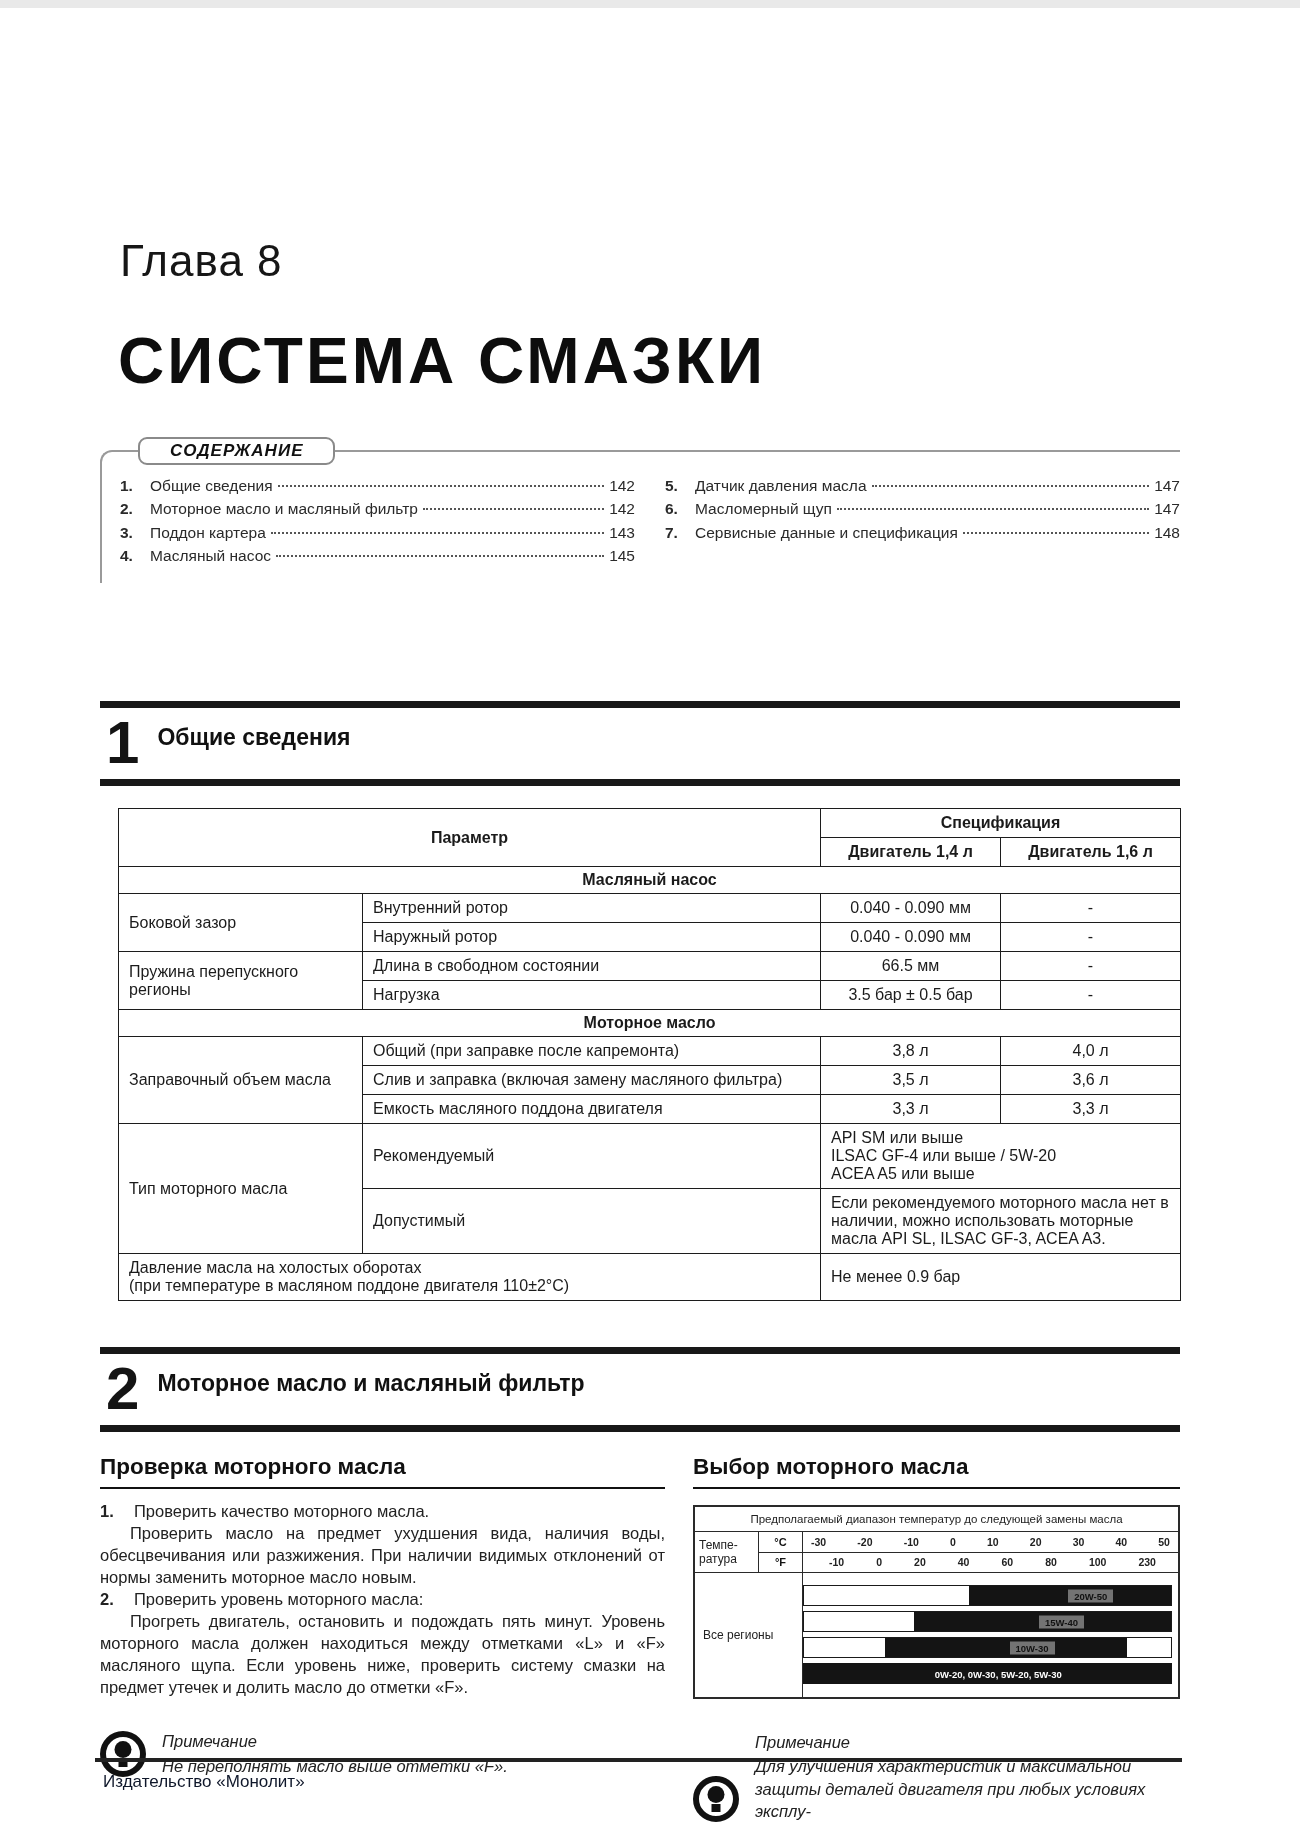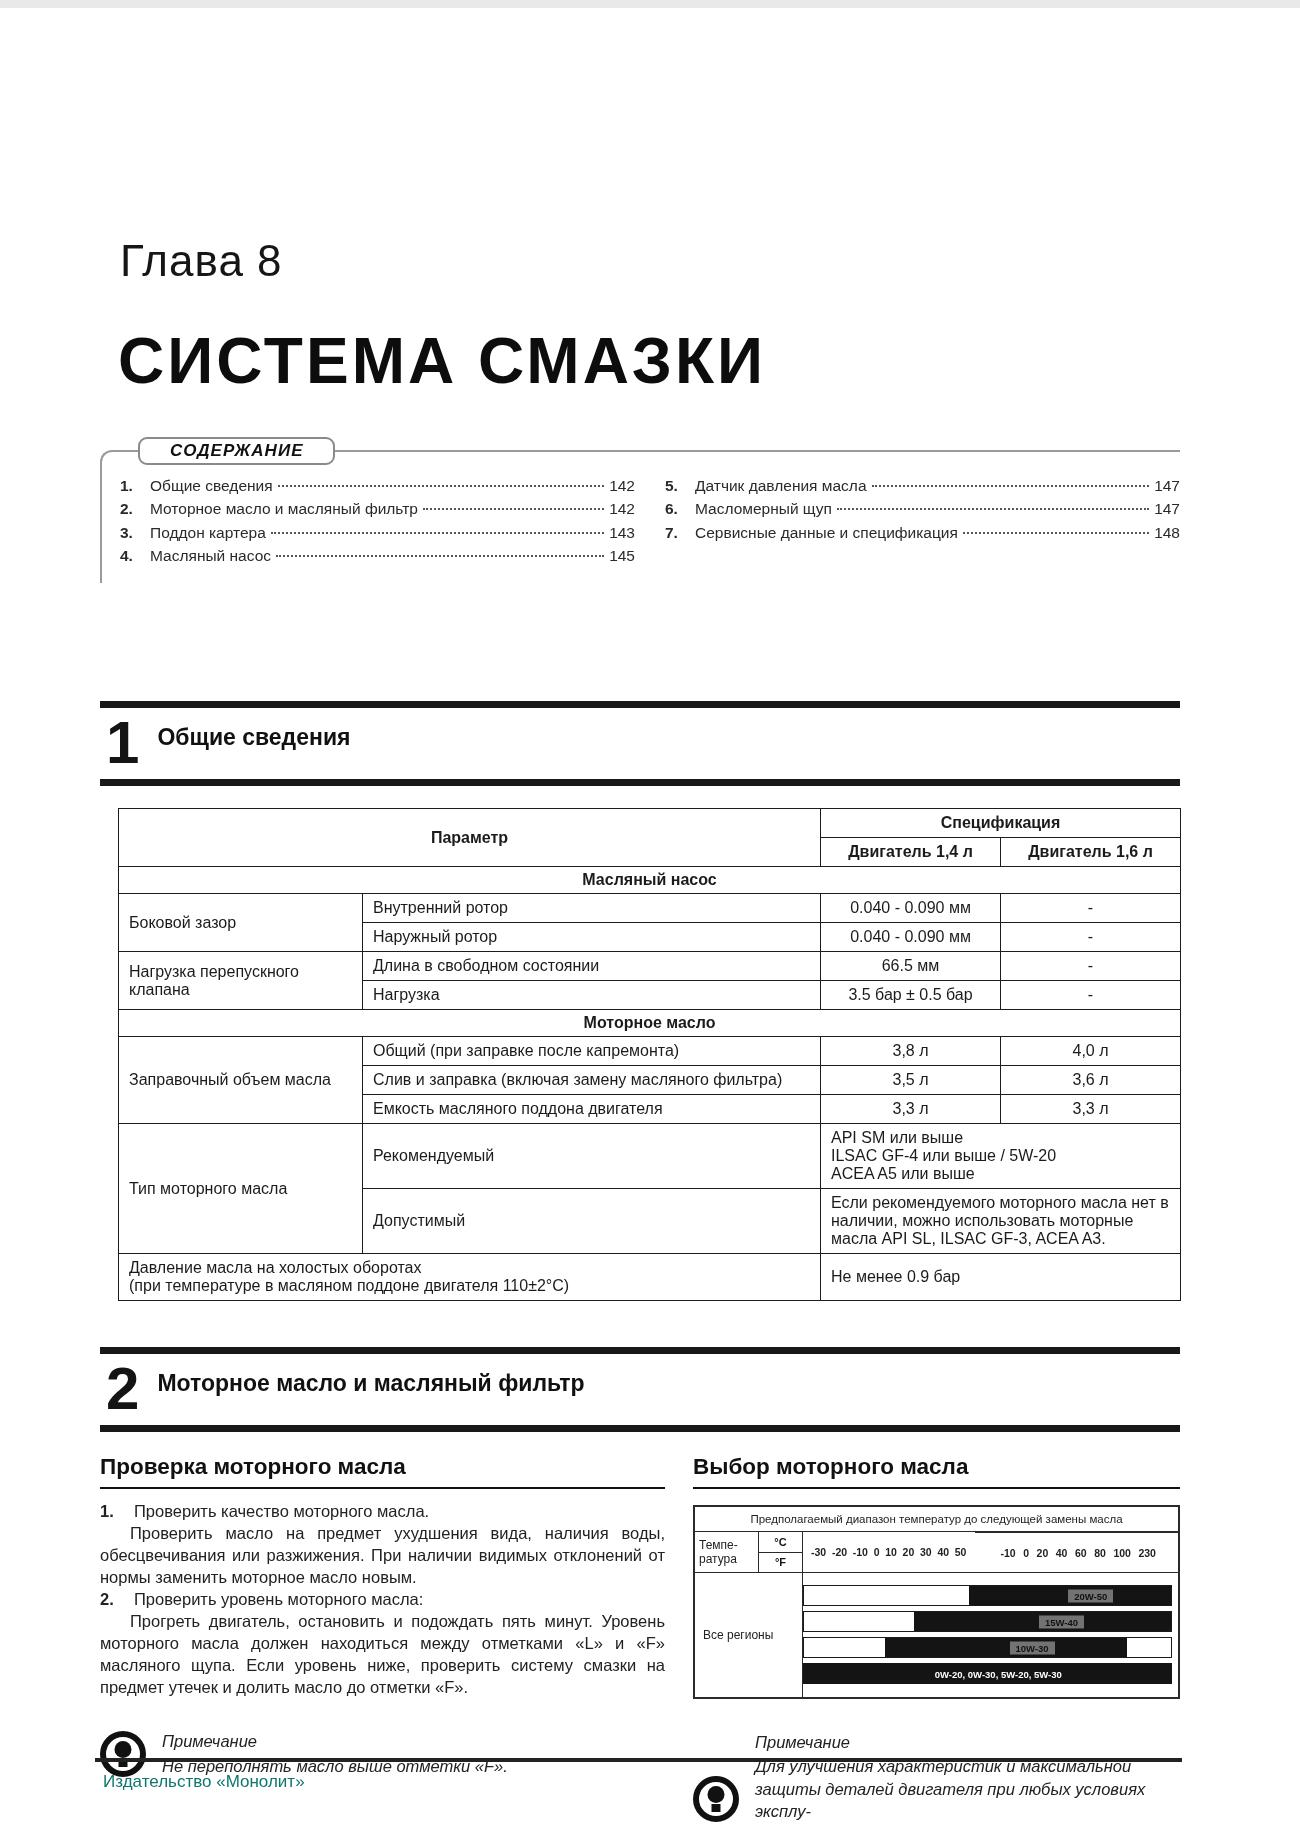--- a/index.html
+++ b/index.html
@@ -62,38 +62,38 @@
   .note-title { margin-bottom:2px; }
 
   
   .chart { border:2px solid #2a2a2a; margin-top:16px; background:#fff; }
   .chart-title { border-bottom:1.6px solid #2a2a2a; text-align:center; font-size:11.5px; padding:6px 4px; color:#222; }
   .temp-block { display:flex; border-bottom:1.6px solid #2a2a2a; }
   .temp-label { width:64px; border-right:1.6px solid #2a2a2a; font-size:12px; padding:6px 4px; white-space:pre-line; color:#222; display:flex; align-items:center; }
   .unit-col { width:44px; border-right:1.6px solid #2a2a2a; display:flex; flex-direction:column; }
   .unit { flex:1; display:flex; align-items:center; justify-content:center; font-size:11px; font-weight:bold; }
   .unit + .unit { border-top:1.4px solid #2a2a2a; }
-  .scale-col { flex:1; display:flex; flex-direction:row;text-align:center; }
+  .scale-col { flex:1; display:flex; flex-direction:column;text-align:center; }
   .scale-row { flex:1; display:flex; justify-content:space-between; align-items:center; font-size:10.5px; font-weight:600; padding:3px 8px; color:#222; }
   .scale-row + .scale-row { border-top:1.4px solid #2a2a2a; }
   .scale-row.f { padding-left:26px; padding-right:22px; }
   .chart-body { display:flex; }
   .region-label { width:108px; border-right:1.6px solid #2a2a2a; font-size:12px; display:flex; align-items:center; padding-left:8px; color:#222; }
   .bars { flex:1; padding:7px 6px 8px 0; }
   .obar { position:relative; display:flex; height:21px; margin:5px 0; border:1.4px solid #1a1a1a; }
   .seg-w { background:#fff; height:100%; }
   .seg-b { background:#141414; height:100%; }
   .obar-label { position:absolute; top:50%; transform:translateY(-50%); background:#737373; color:#111; font-size:9.5px; font-weight:bold; padding:1px 6px; white-space:nowrap; }
   .obar.full { background:#141414; border-color:#141414; }
   .obar-label.on-black { background:transparent; color:#fff; font-weight:bold; }
 
   
   .footer { position:absolute; left:95px; right:118px; top:1750px; }
   .footer-rule { height:4px; background:#222; }
-  .footer-text { font-size:17px; color:#0f766e; margin-top:10px; padding-left:8px; }
+  .footer-text { font-size:17px; color:#0f172a; margin-top:10px; padding-left:8px; }
 </style>
 </head>
 <body>
 
 <div class="page">
   <div class="content">
 
     <div class="chapter">Глава 8</div>
     <div class="big-title">СИСТЕМА СМАЗКИ</div>
 
@@ -182,21 +182,21 @@
         <td>Внутренний ротор</td>
         <td class="c">0.040 - 0.090 мм</td>
         <td class="c">-</td>
       </tr>
       <tr>
         <td>Наружный ротор</td>
         <td class="c">0.040 - 0.090 мм</td>
         <td class="c">-</td>
       </tr>
       <tr>
-        <td class="group-cell" rowspan="2">Нагрузка перепускного клапана</td>
+        <td class="group-cell" rowspan="2">Пружина перепускного регионы</td>
         <td>Длина в свободном состоянии</td>
         <td class="c">66.5 мм</td>
         <td class="c">-</td>
       </tr>
       <tr>
         <td>Нагрузка</td>
         <td class="c">3.5 бар ± 0.5 бар</td>
         <td class="c">-</td>
       </tr>
       <tr class="grp">

